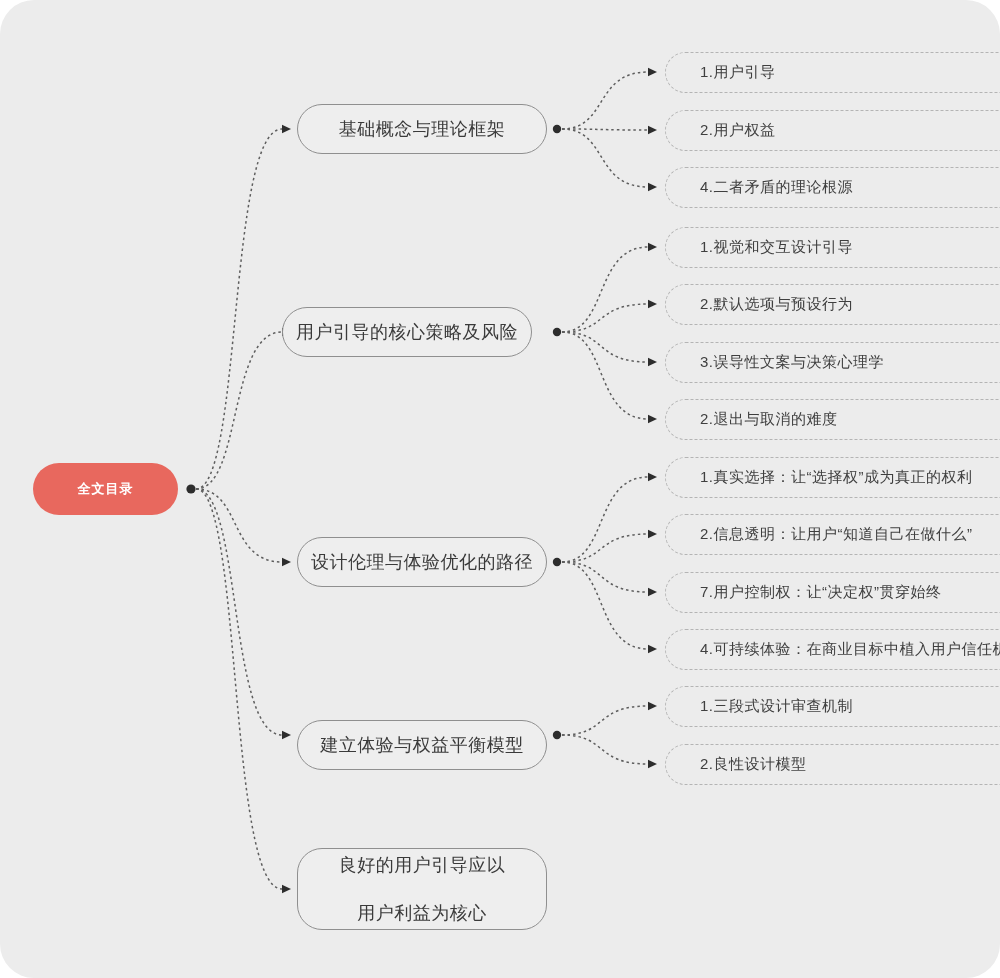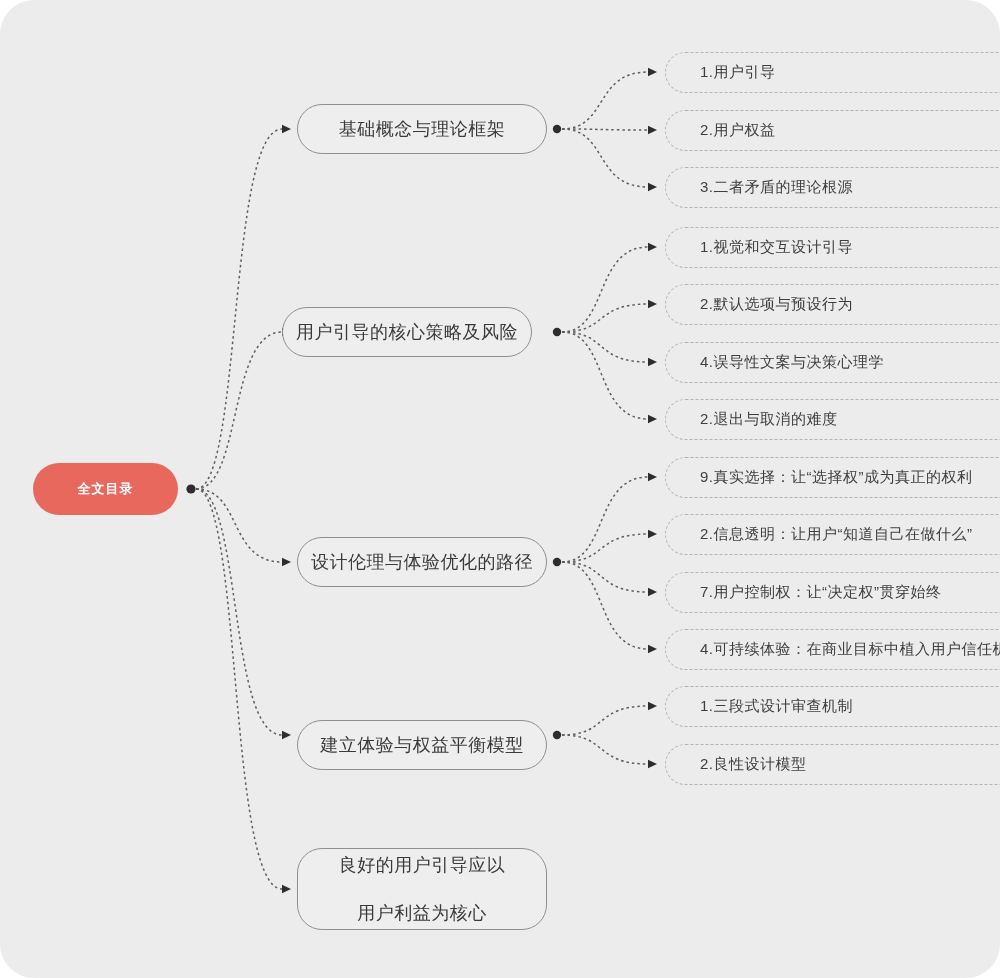--- a/index.html
+++ b/index.html
@@ -85,42 +85,42 @@
       <div class="node branch-node" style="left: 297px; top: 104px; width: 250px; height: 50px;">
         <span>基础概念与理论框架</span>
       </div>
       <div class="node child-node" style="left: 665px; top: 51.5px; width: 355px; height: 41px;">
         <span>1.用户引导</span>
       </div>
       <div class="node child-node" style="left: 665px; top: 109.5px; width: 355px; height: 41px;">
         <span>2.用户权益</span>
       </div>
       <div class="node child-node" style="left: 665px; top: 166.5px; width: 355px; height: 41px;">
-        <span>3.二者矛盾的理论根源</span>
+        <span>4.二者矛盾的理论根源</span>
       </div>
       <div class="node branch-node" style="left: 282px; top: 307px; width: 250px; height: 50px;">
         <span>用户引导的核心策略及风险</span>
       </div>
       <div class="node child-node" style="left: 665px; top: 226.5px; width: 355px; height: 41px;">
         <span>1.视觉和交互设计引导</span>
       </div>
       <div class="node child-node" style="left: 665px; top: 283.5px; width: 355px; height: 41px;">
         <span>2.默认选项与预设行为</span>
       </div>
       <div class="node child-node" style="left: 665px; top: 341.5px; width: 355px; height: 41px;">
-        <span>4.误导性文案与决策心理学</span>
+        <span>3.误导性文案与决策心理学</span>
       </div>
       <div class="node child-node" style="left: 665px; top: 398.5px; width: 355px; height: 41px;">
         <span>2.退出与取消的难度</span>
       </div>
       <div class="node branch-node" style="left: 297px; top: 537px; width: 250px; height: 50px;">
         <span>设计伦理与体验优化的路径</span>
       </div>
       <div class="node child-node" style="left: 665px; top: 456.5px; width: 355px; height: 41px;">
-        <span>9.真实选择：让“选择权”成为真正的权利</span>
+        <span>1.真实选择：让“选择权”成为真正的权利</span>
       </div>
       <div class="node child-node" style="left: 665px; top: 513.5px; width: 355px; height: 41px;">
         <span>2.信息透明：让用户“知道自己在做什么”</span>
       </div>
       <div class="node child-node" style="left: 665px; top: 571.5px; width: 355px; height: 41px;">
         <span>7.用户控制权：让“决定权”贯穿始终</span>
       </div>
       <div class="node child-node" style="left: 665px; top: 628.5px; width: 355px; height: 41px;">
         <span>4.可持续体验：在商业目标中植入用户信任机制</span>
       </div>

